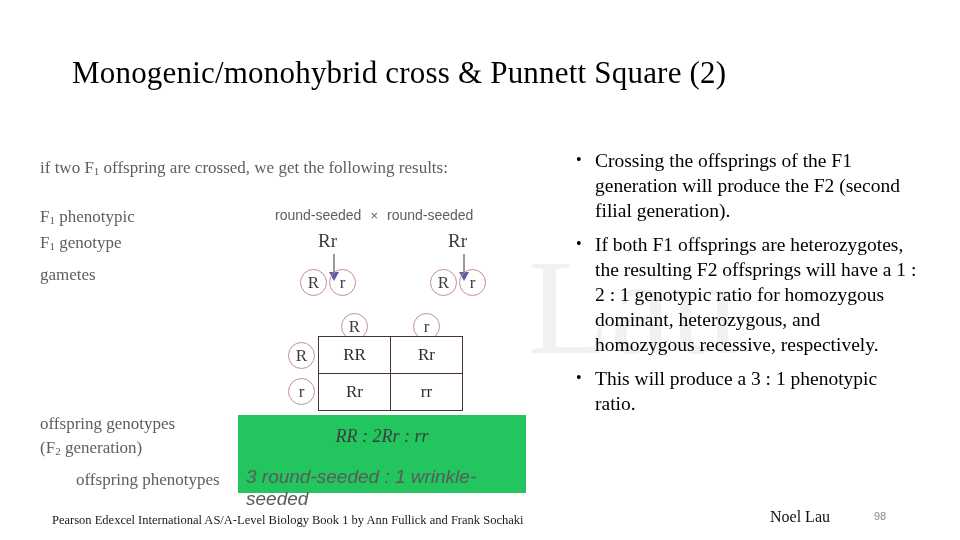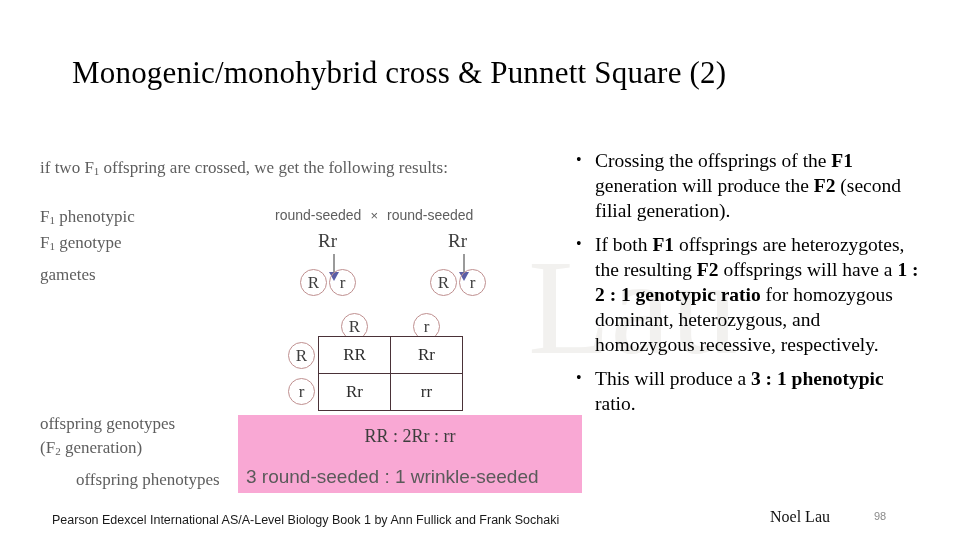--- a/index.html
+++ b/index.html
@@ -112,22 +112,23 @@
     border:1.1px solid #4a3238;
     text-align:center;vertical-align:middle;
     font-family:"Liberation Serif", serif;
     font-size:17px;color:#2d2d2d;
     padding:0;
   }
 
   
   .yellow{
     position:absolute;left:238px;top:265px;
-    width:344px;height:78px;
-    background:#f9a8d4;
+    width:288px;height:78px;
+    background:#22c55e;
+    font-style:italic;
   }
   .yellow .geno{
     position:absolute;left:0;right:0;top:11px;
     text-align:center;
     font-family:"Liberation Serif", serif;
     font-size:18px;color:#3d3d3d;
   }
   .yellow .pheno{
     position:absolute;left:8px;right:0;top:51px;
     text-align:left;
@@ -147,26 +148,26 @@
     font-family:"Liberation Serif", serif;
     font-size:19.5px;
     line-height:25px;
     color:#000000;
   }
   .bullet:before{
     content:"\2022";
     position:absolute;left:4px;top:-1px;
     font-size:16px;color:#000;
   }
-  .bullet b{font-weight:bold;}
+  .bullet b{font-weight:normal;}
 
   
   .credit{
     position:absolute;left:52px;top:513px;
-    font-family:Liberation Sans, sans-serif;
+    font-family:Liberation Serif, serif;
     font-size:12.5px;color:#1a1a1a;
     white-space:nowrap;
   }
   .author{
     position:absolute;left:770px;top:508px;
     font-family:Liberation Serif, serif;
     font-size:16px;color:#111111;
   }
   .pagenum{
     position:absolute;left:874px;top:510px;

